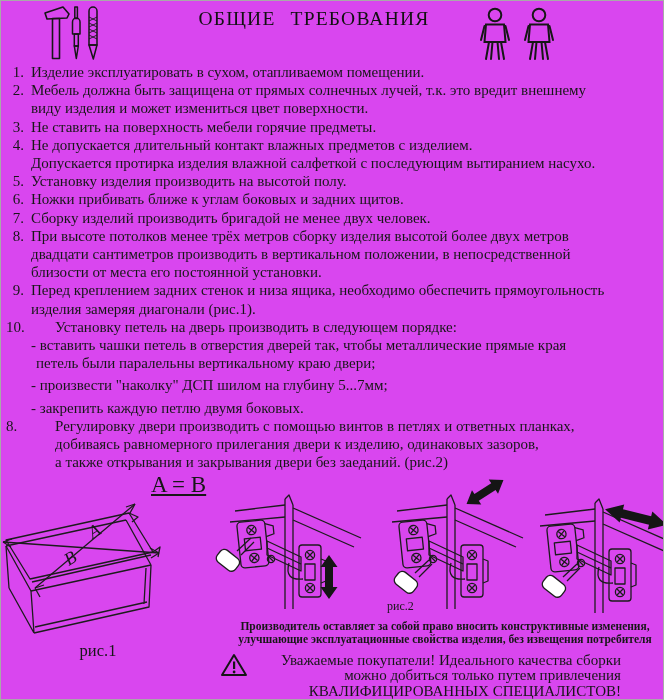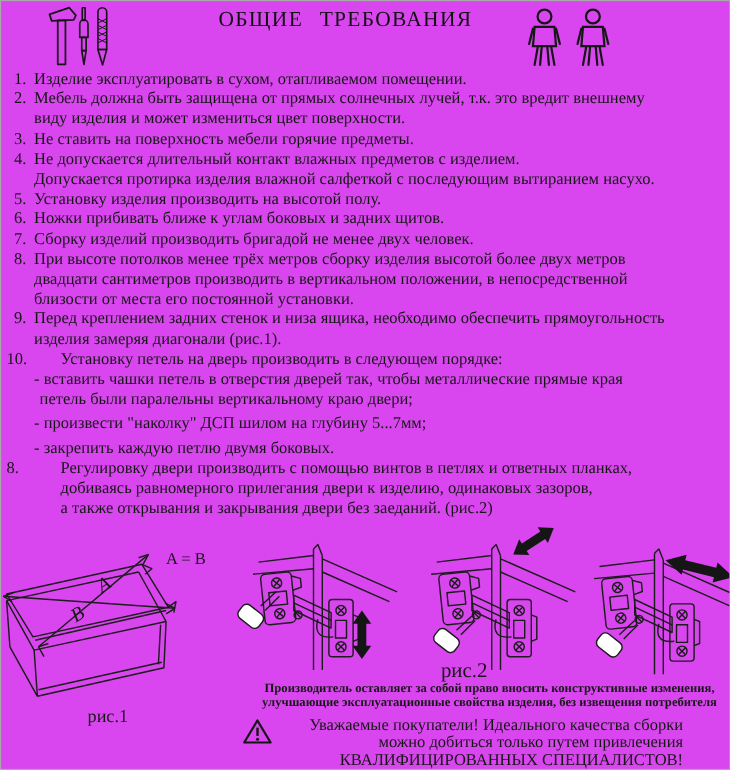--- a/index.html
+++ b/index.html
@@ -15,25 +15,25 @@
   }
   .list { position:absolute; top:62px; left:0; width:660px; font-size:15px; line-height:18.2px; }
   .item { position:relative; padding-left:30px; }
   .item .num { position:absolute; left:0; top:0; width:23px; text-align:right; }
   .item.wide { padding-left:54px; }
   .item.wide .num { left:5px; width:auto; text-align:left; }
   .txt { white-space:pre-line; }
   .sub { margin-left:30px; padding-left:5px; text-indent:-5px; white-space:pre-line; }
   .sub.gap { margin-top:4px; }
   .fig1-svg { position:absolute; left:0px; top:495px; }
-  .lbl-ab { position:absolute; left:150px; top:500px; font-size:15px; }
+  .lbl-ab { position:absolute; left:150px; top:471px; font-size:23px;text-decoration:underline; }
   .lbl-a  { position:absolute; left:88px; top:520px; font-size:18px; font-style:italic; transform:rotate(-32deg); }
   .lbl-b  { position:absolute; left:64px; top:547px; font-size:18px; font-style:italic; transform:rotate(-32deg); }
   .cap1 { position:absolute; left:52px; top:640px; width:90px; text-align:center; font-size:16.5px; }
-  .cap2 { position:absolute; left:386px; top:598px; width:70px; text-align:center; font-size:19px; }
+  .cap2 { position:absolute; left:386px; top:598px; width:70px; text-align:left; font-size:12px; }
   .hinge1 { position:absolute; left:222px; top:474px; }
   .hinge2 { position:absolute; left:384px; top:474px; }
   .hinge3 { position:absolute; left:532px; top:478px; }
   .mfr {
     position:absolute; left:224px; top:619px; width:440px; text-align:center;
     font-size:11.5px; font-weight:bold; line-height:12.6px; white-space:pre-line;
   }
   .warn-tri { position:absolute; left:219px; top:652px; }
   .warn {
     position:absolute; left:248px; top:652px; width:372px; text-align:right;

